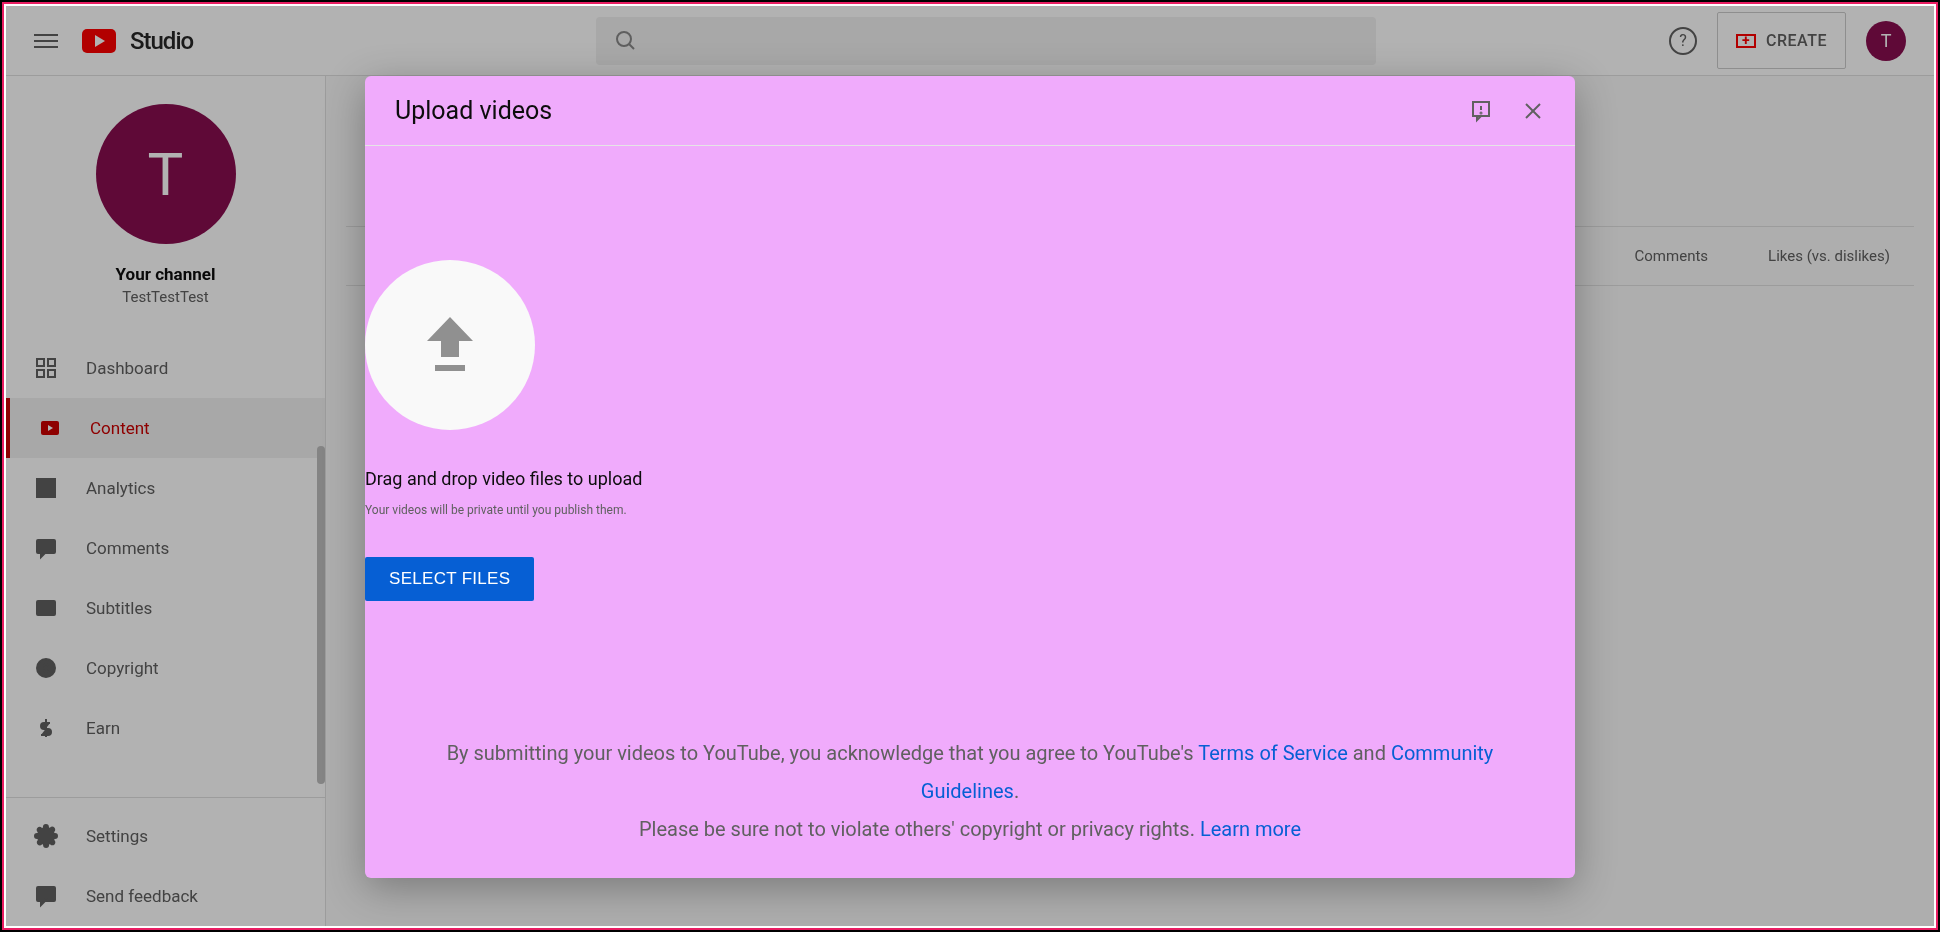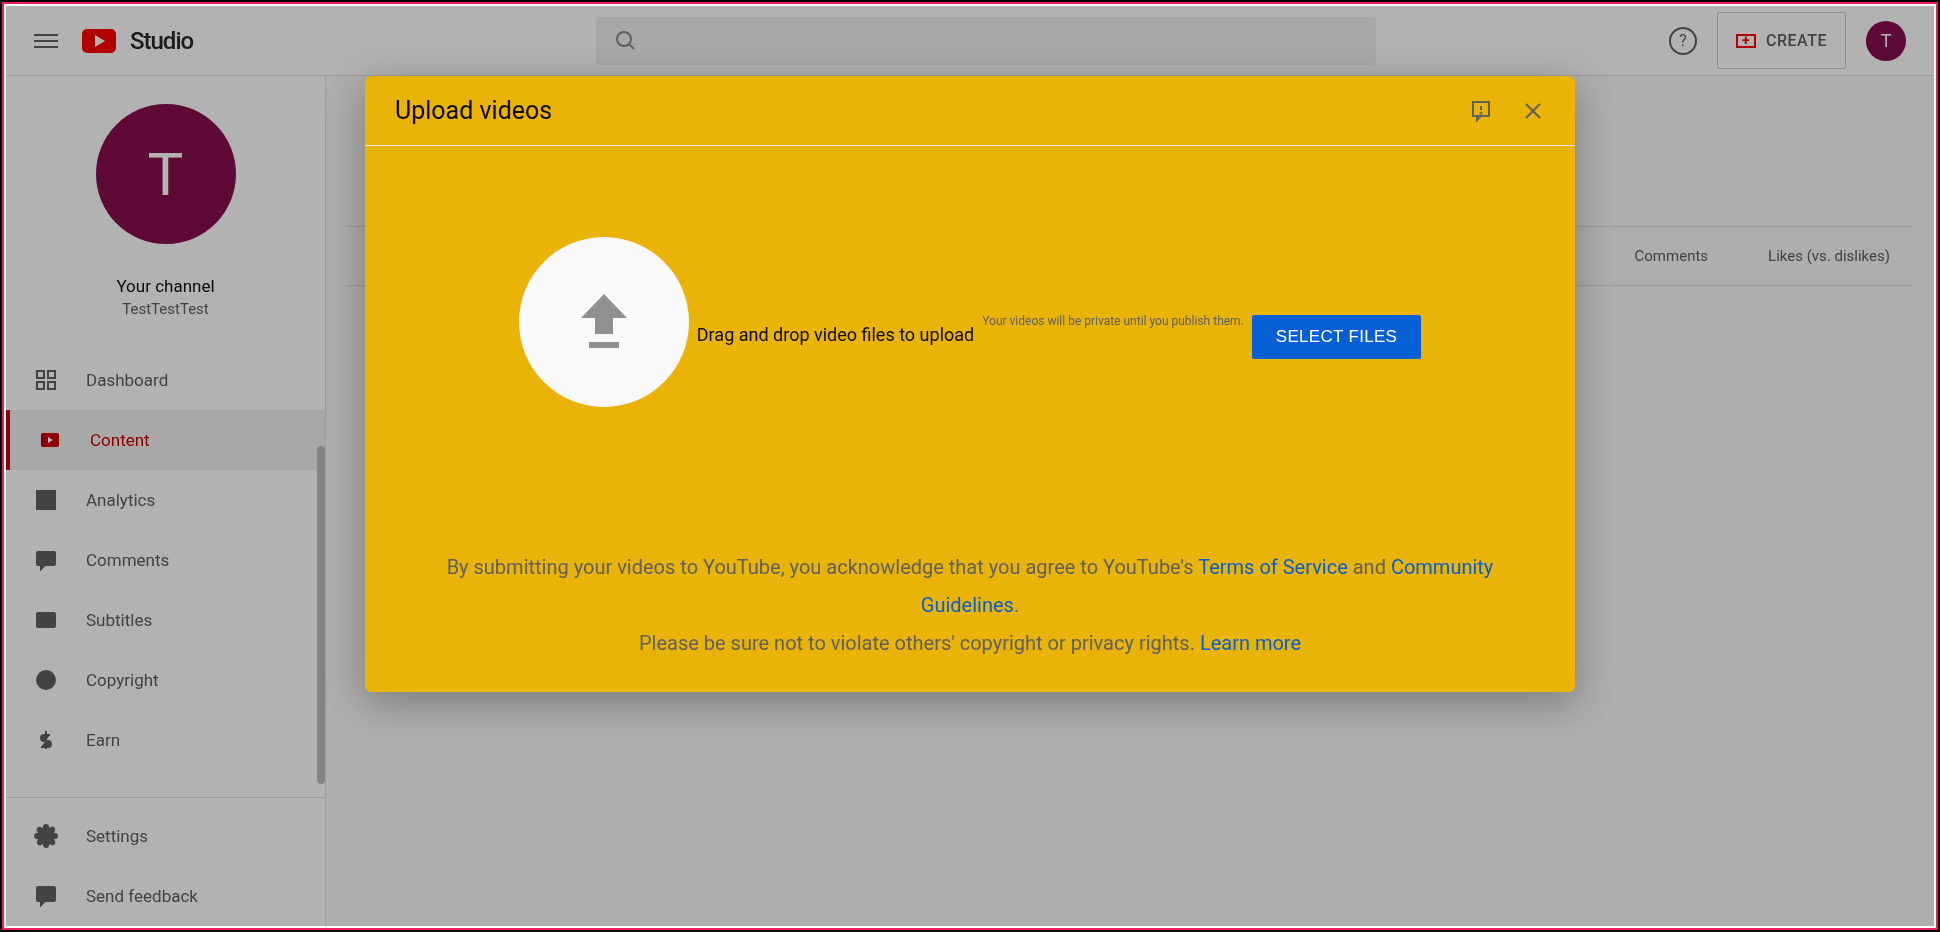--- a/index.html
+++ b/index.html
@@ -20,38 +20,38 @@
 .header-right { margin-left: auto; display: flex; align-items: center; gap: 20px; }
 .help-icon { width: 28px; height: 28px; border: 2px solid #606060; border-radius: 50%; display: flex; align-items: center; justify-content: center; font-size: 16px; color: #606060; cursor: pointer; }
 .create-btn { display: flex; align-items: center; gap: 10px; padding: 18px 18px; border: 1px solid #ccc; border-radius: 2px; cursor: pointer; }
 .create-icon { width: 20px; height: 14px; border: 2px solid #ff0000; position: relative; }
 .create-icon::after { content: '+'; position: absolute; top: -4px; left: 4px; color: #ff0000; font-size: 14px; font-weight: bold; }
 .create-label { font-size: 16px; font-weight: 500; color: #606060; letter-spacing: 0.5px; }
 .avatar { width: 40px; height: 40px; border-radius: 50%; background: #880e4f; color: #fff; display: flex; align-items: center; justify-content: center; font-size: 18px; cursor: pointer; }
 .sidebar { position: absolute; top: 70px; left: 0; width: 320px; bottom: 0; background: #fff; border-right: 1px solid #e0e0e0; overflow-y: auto; }
 .channel-info { display: flex; flex-direction: column; align-items: center; padding: 28px 0 20px; }
 .channel-avatar { width: 140px; height: 140px; border-radius: 50%; background: #880e4f; color: #fff; display: flex; align-items: center; justify-content: center; font-size: 60px; cursor: pointer; }
-.channel-label { font-size: 17px; font-weight: 400; color: #0d0d0d; margin-top: 32px; }
+.channel-label { font-size: 17px; font-weight: 700; color: #0d0d0d; margin-top: 20px; }
 .channel-name { font-size: 15px; color: #606060; margin-top: 4px; }
 .nav { margin-top: 12px; }
 .nav-item { display: flex; align-items: center; height: 60px; padding: 0 28px; cursor: pointer; gap: 28px; color: #606060; font-size: 17px; }
 .nav-item.active { background: #f1f1f1; color: #c00; border-left: 4px solid #c00; }
 .nav-icon { width: 24px; height: 24px; display: flex; align-items: center; justify-content: center; }
 .nav-icon svg { width: 24px; height: 24px; fill: currentColor; }
 .nav-divider { height: 1px; background: #e0e0e0; margin: 8px 0; }
 .sidebar-bottom { position: absolute; bottom: 0; left: 0; right: 0; background: #fff; }
 .content-area { position: absolute; top: 70px; left: 320px; right: 0; bottom: 0; background: #f9f9f9; }
 .table-header-bg { position: absolute; top: 150px; left: 20px; right: 20px; height: 60px; border-top:1px solid #e0e0e0; border-bottom:1px solid #e0e0e0; display:flex; align-items:center; justify-content:flex-end; padding:0 24px; gap:60px; color:#606060; font-size:15px;}
-.modal { position: absolute; top: 70px; left: 50%; transform: translateX(-50%); width: 1210px; height: 616px; background: #eab308; border-radius: 6px; z-index: 20; box-shadow: 0 10px 40px rgba(0,0,0,0.3); display: flex; flex-direction: column; }
+.modal { position: absolute; top: 70px; left: 50%; transform: translateX(-50%); width: 1210px; height: 802px; background: #f0abfc; border-radius: 6px; z-index: 20; box-shadow: 0 10px 40px rgba(0,0,0,0.3); display: flex; flex-direction: column; }
 .modal-header { display: flex; align-items: center; justify-content: space-between; padding: 20px 30px; border-bottom: 1px solid #e5e5e5; }
 .modal-title { font-size: 25px; color: #0d0d0d; }
 .modal-icons { display: flex; gap: 28px; align-items: center; }
 .feedback-icon, .close-icon { width: 24px; height: 24px; cursor: pointer; color: #606060; }
 .close-icon svg, .feedback-icon svg { width: 24px; height: 24px; stroke: #606060; fill: none; stroke-width: 2; }
-.modal-body { flex: 1; display: flex; flex-direction: row; align-items: center; justify-content: center; gap: 8px; }
+.modal-body { flex: 1; display: flex; flex-direction: column; align-items: flex-start; justify-content: center; gap: 8px; }
 .upload-circle { width: 170px; height: 170px; border-radius: 50%; background: #f9f9f9; display: flex; align-items: center; justify-content: center; margin-bottom: 30px; cursor: pointer; }
 .upload-arrow { width: 50px; height: 56px; position: relative; }
 .upload-arrow svg { fill: #909090; }
 .drop-title { font-size: 18px; color: #0d0d0d; margin-bottom: 6px; }
 .drop-sub { font-size: 12px; color: #606060; margin-bottom: 32px; }
 .select-btn { background: #065fd4; color: #fff; border: none; padding: 12px 24px; font-size: 17px; font-weight: 500; border-radius: 2px; cursor: pointer; letter-spacing: 0.3px; }
 .modal-footer { padding: 20px 40px 30px; text-align: center; font-size: 20px; color: #606060; line-height: 1.9; }
 .modal-footer a { color: #065fd4; text-decoration: none; }
 .scroll-thumb { position: absolute; right: 0; top: 370px; width: 8px; height: 338px; background: #bdbdbd; border-radius: 4px; }
 </style>

